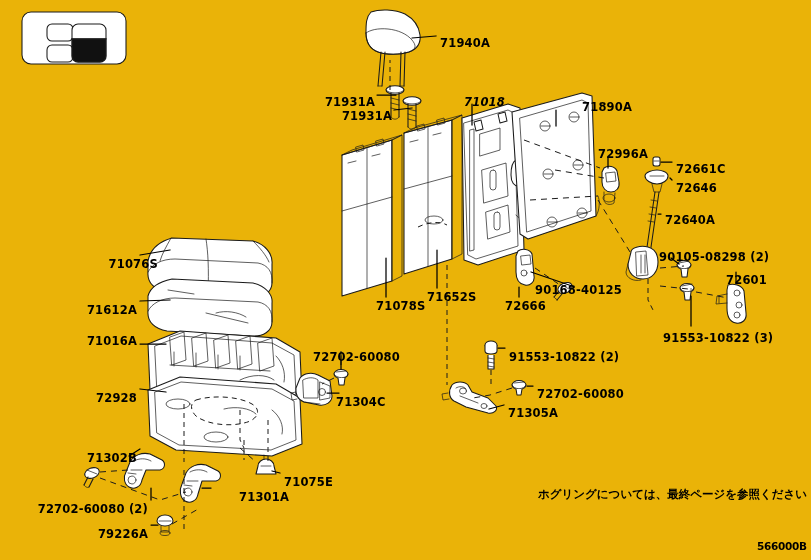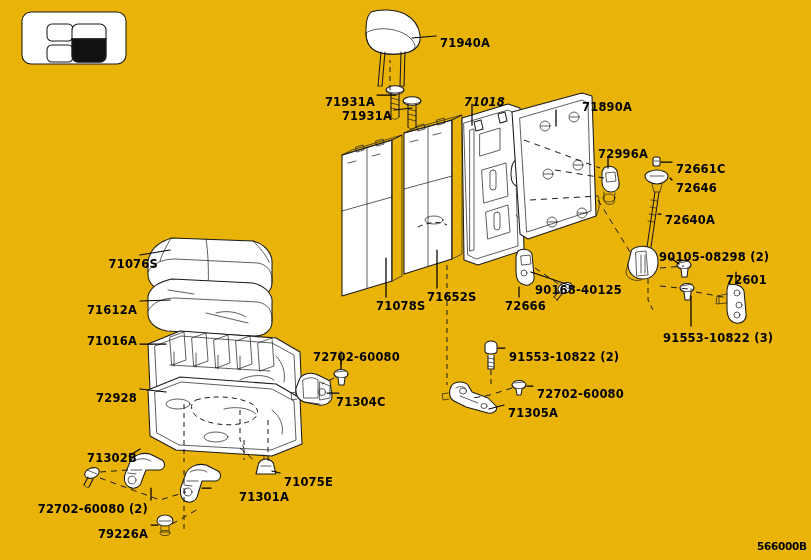--- a/index.html
+++ b/index.html
@@ -483,16 +483,17 @@
       <div class="lbl r" style="left: 137px; top: 304px;">71612A</div>
       <div class="lbl r" style="left: 137px; top: 335px;">71016A</div>
       <div class="lbl r" style="left: 137px; top: 392px;">72928</div>
       <div class="lbl r" style="left: 137px; top: 452px;">71302B</div>
       <div class="lbl r" style="left: 148px; top: 503px;">72702-60080 (2)</div>
       <div class="lbl r" style="left: 148px; top: 528px;">79226A</div>
       <div class="lbl" style="left: 215px; top: 491px; margin-left: 24px;">71301A</div>
       <div class="lbl" style="left: 284px; top: 476px;">71075E</div>
     </div>
 
+  <div class="note" style="left:538px; top:487px;">ホグリングについては、最終ページを参照ください</div>
 
   <div class="refcode" style="left:757px; top:540px;">566000B</div>
 
 </div>
 
 </body></html>

